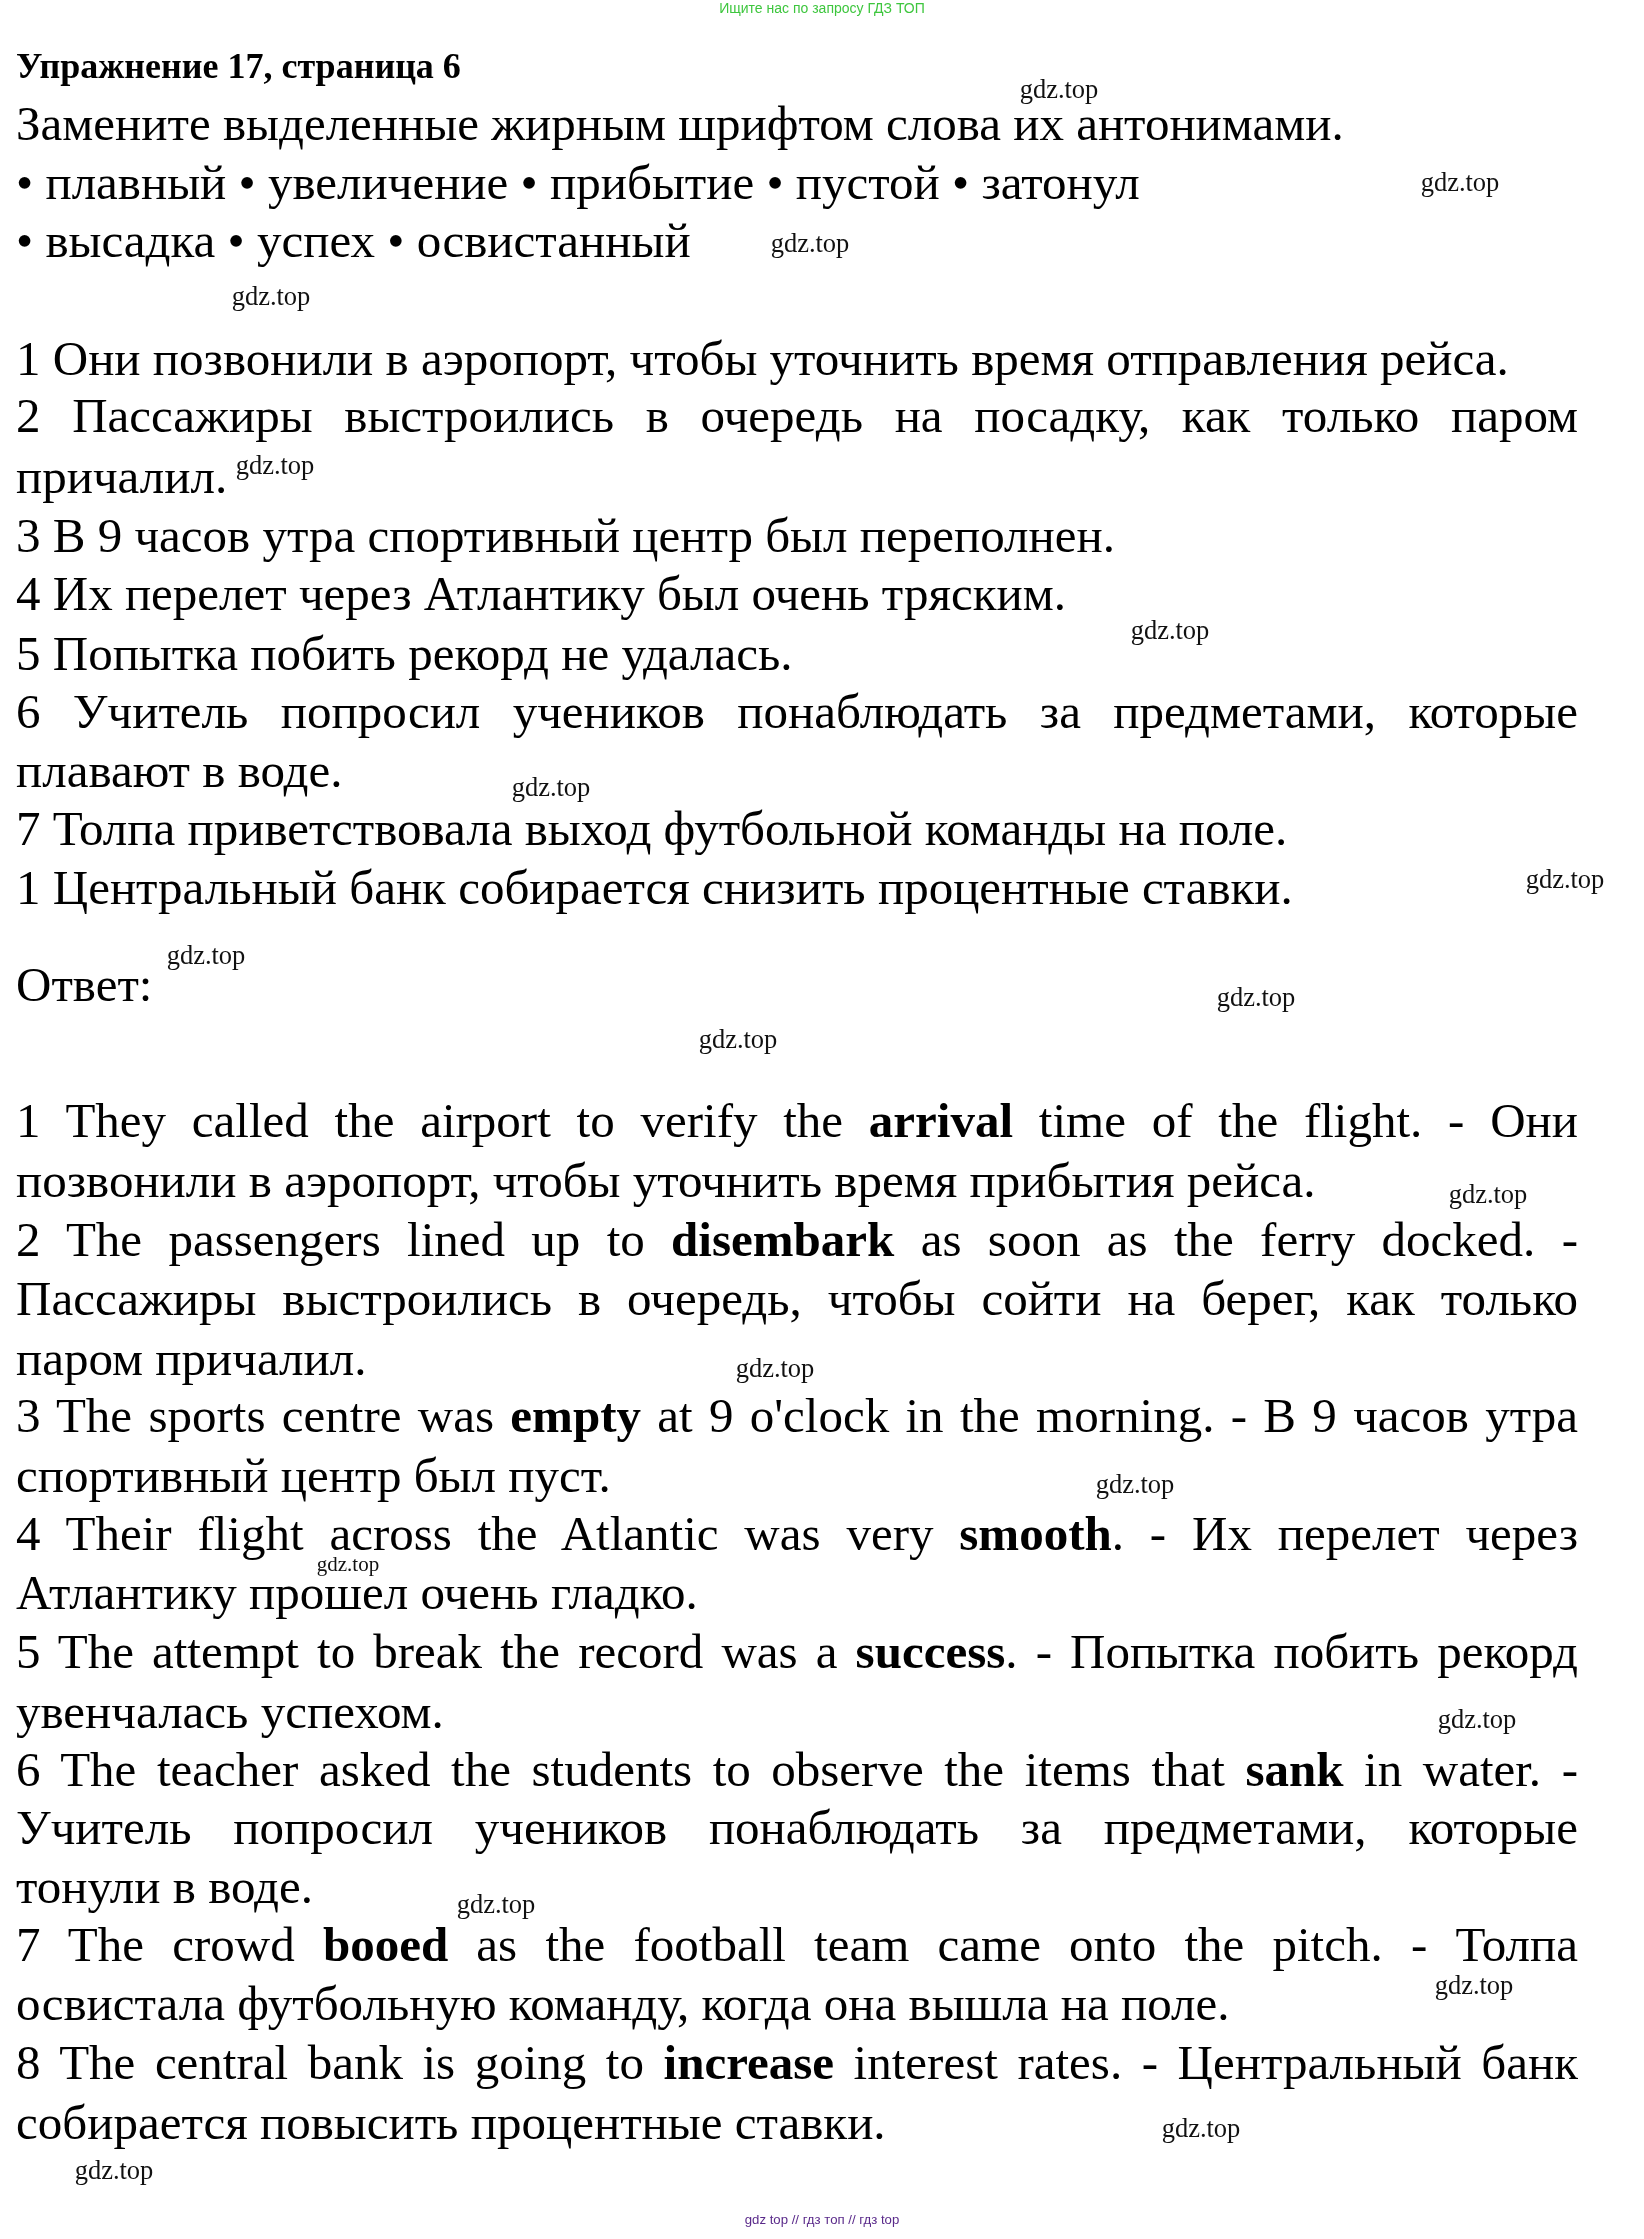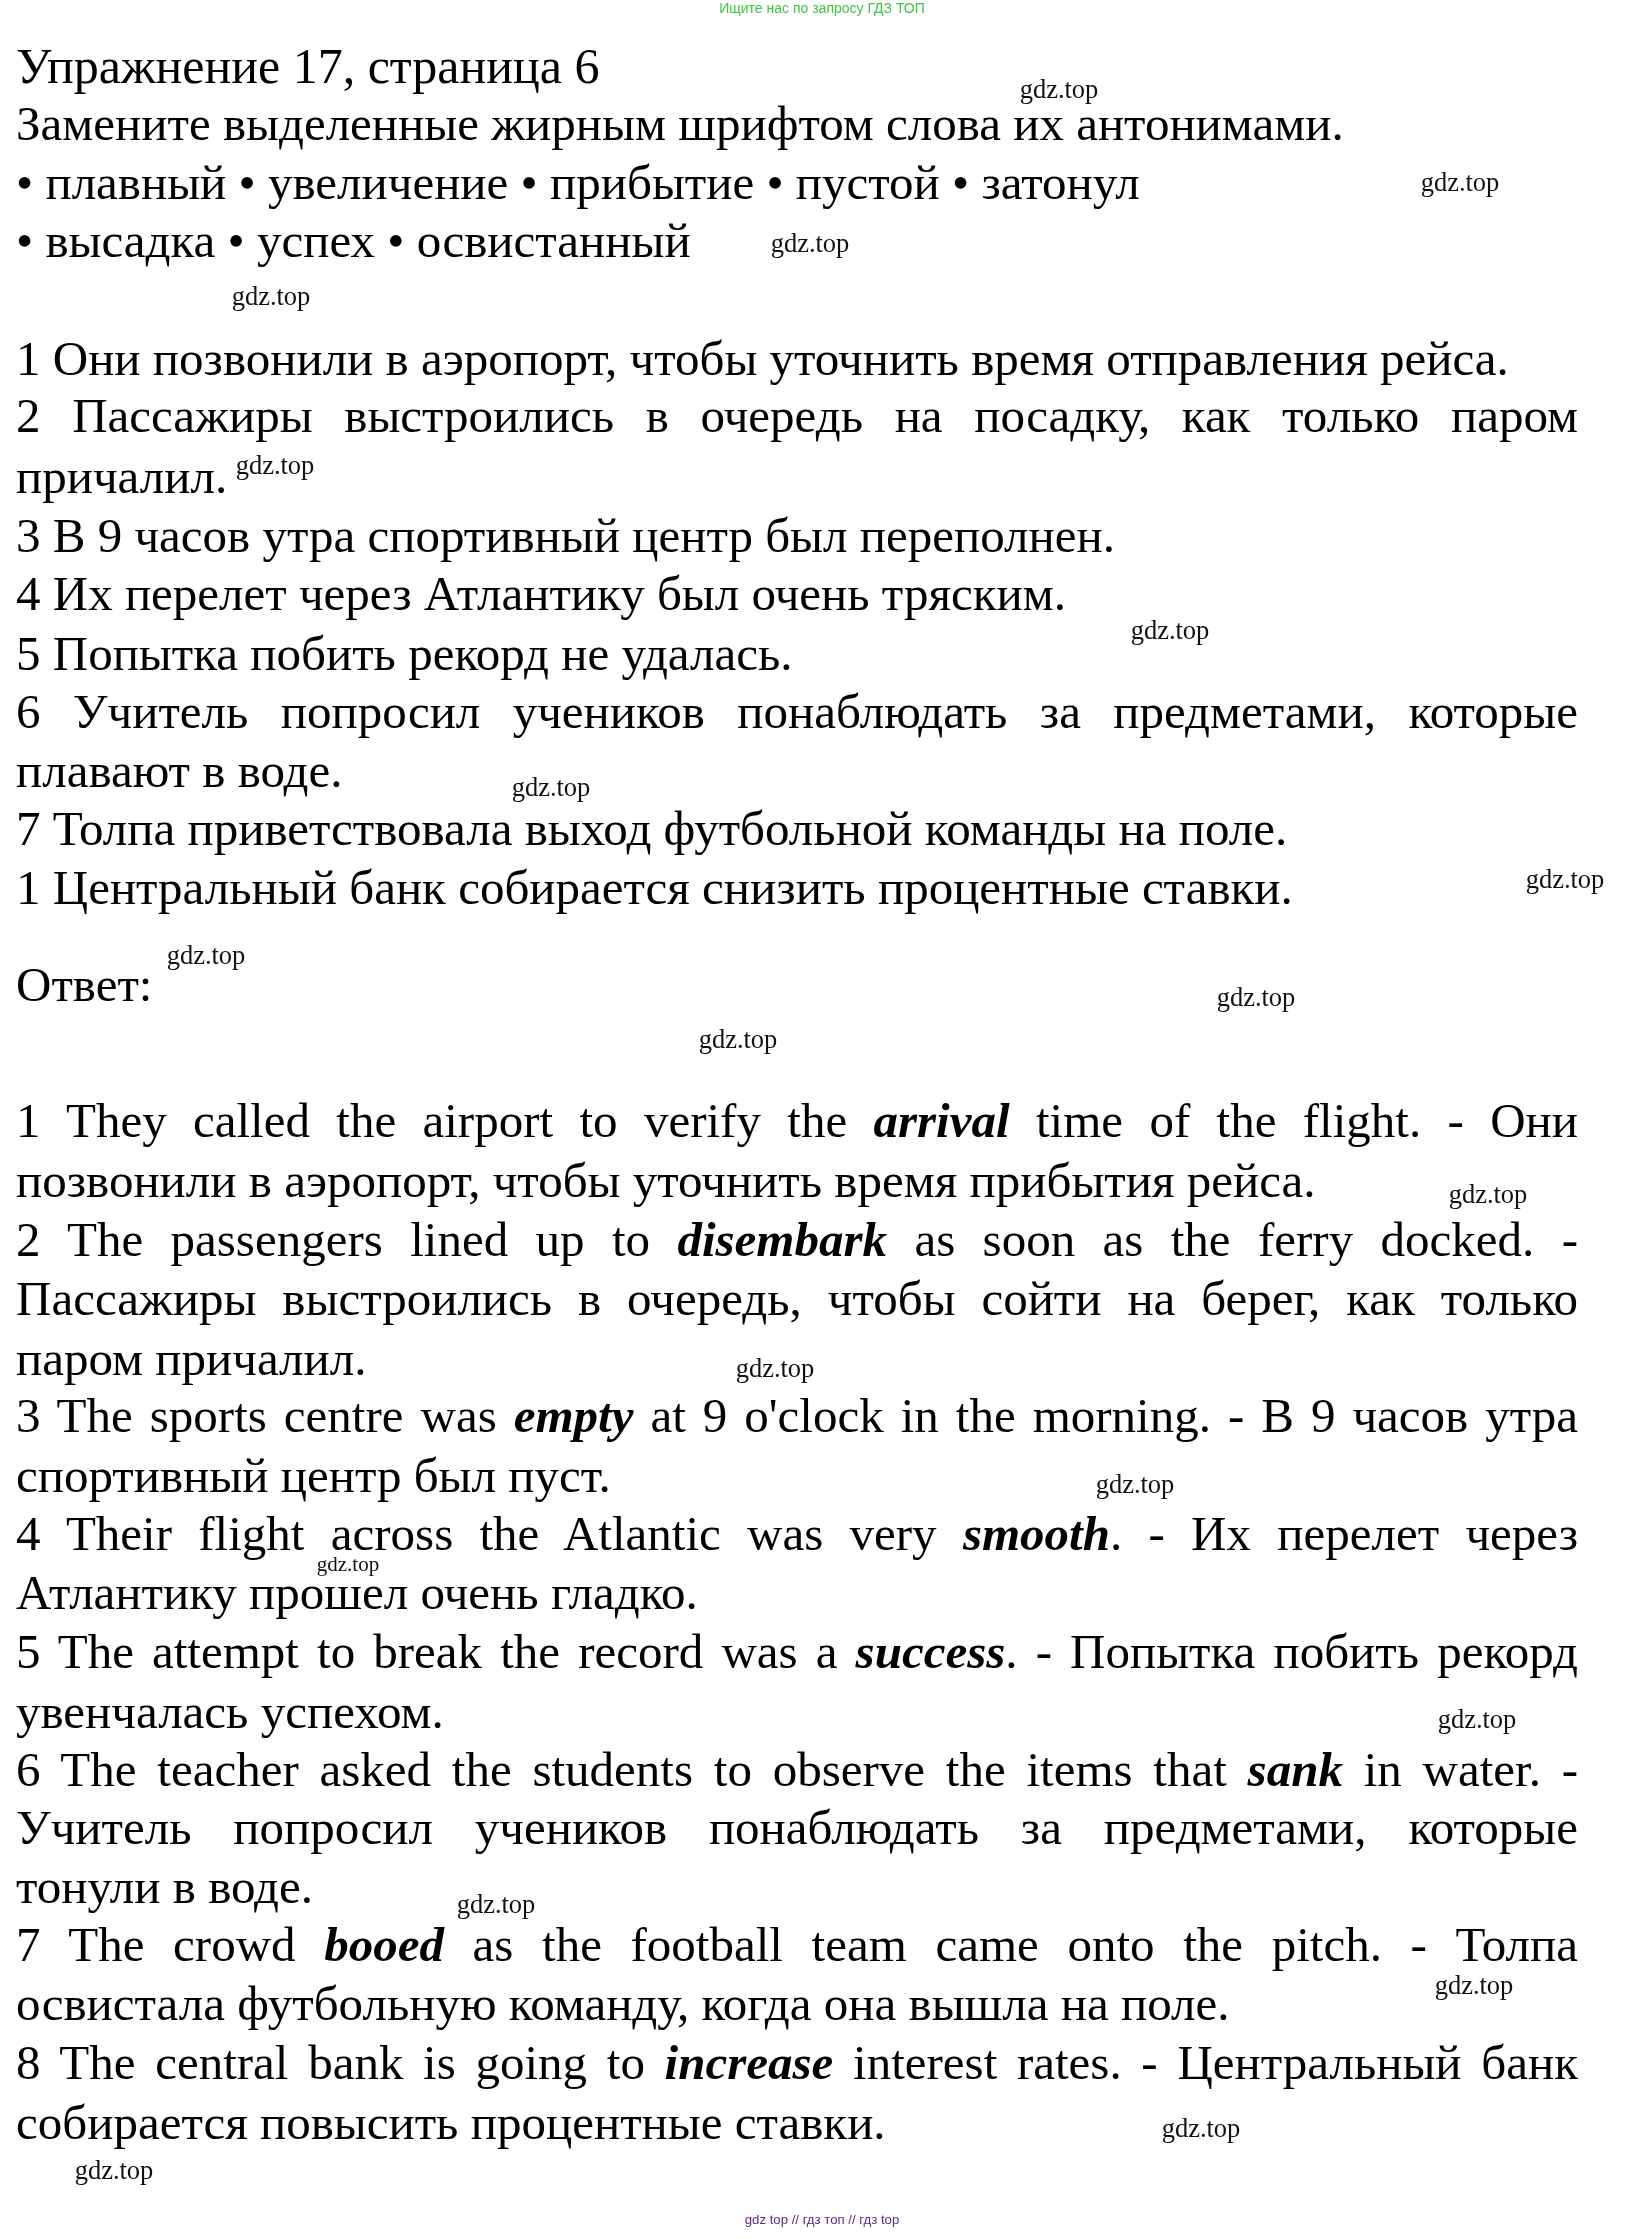--- a/index.html
+++ b/index.html
@@ -17,22 +17,22 @@
   }
   .line {
     position: absolute; left: 16px; width: 1562px;
     font-family: "Liberation Serif", serif; font-size: 49px; line-height: 58px;
     color: #000; white-space: nowrap; transform: translateY(-50%);
   }
   .line.justify {
     text-align: justify; text-align-last: justify; white-space: normal;
     height: 58px; overflow: hidden;
   }
-  .title { font-weight: normal; font-size: 50px; }
-  b { font-weight: bold; font-style: italic; }
+  .title { font-weight: bold; font-size: 36px; }
+  b { font-weight: bold; }
   .wm {
     position: absolute; transform: translate(-50%, -50%);
     font-family: Liberation Serif, serif; font-size: 26.5px; line-height: 30px;
     color: #111; white-space: nowrap;
   }
 </style>
 </head>
 <body>
 
 <div class="page">

